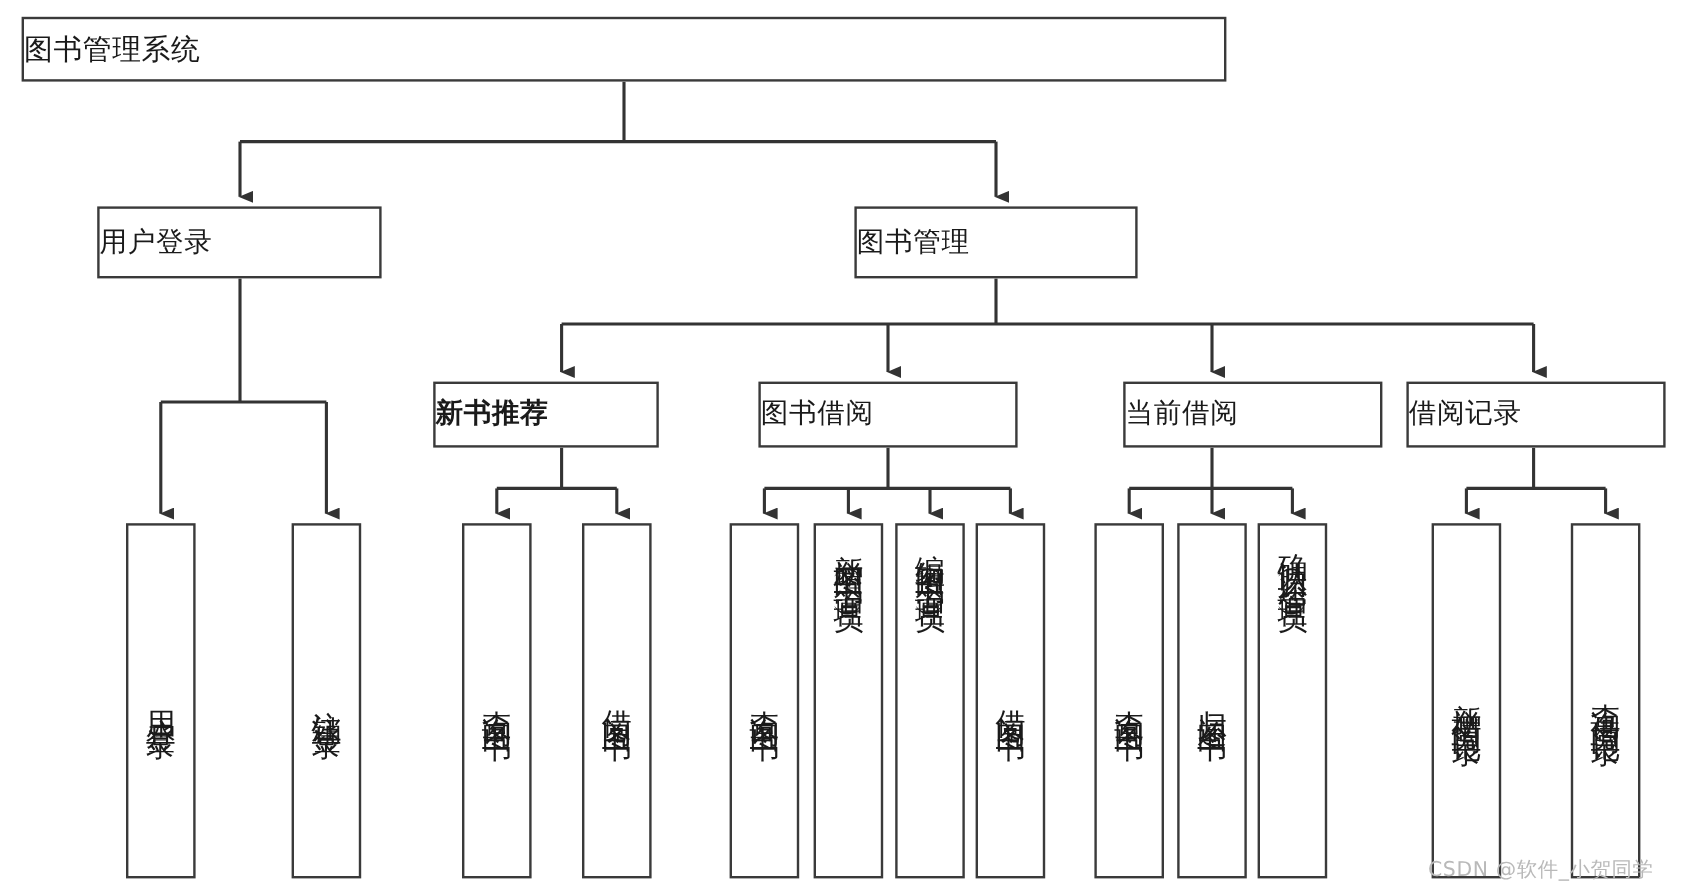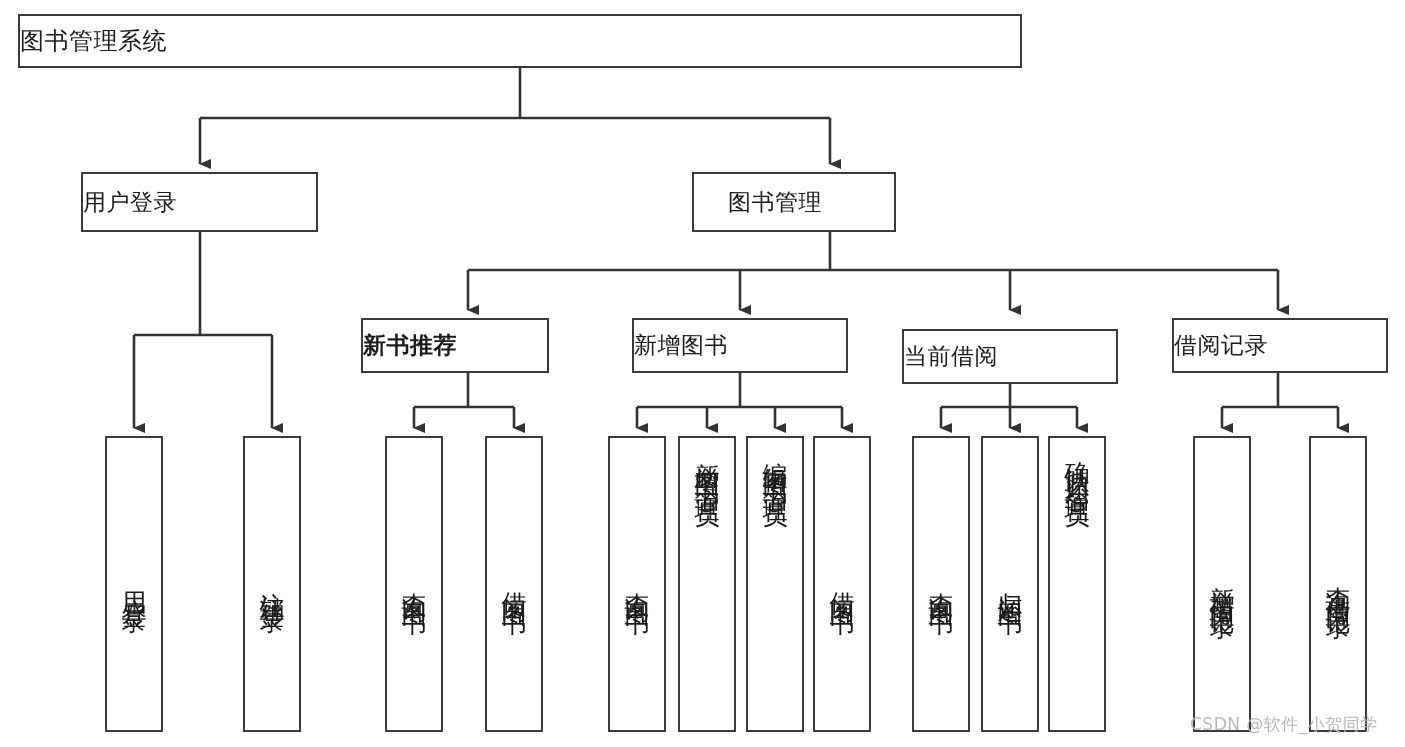--- a/index.html
+++ b/index.html
@@ -136,33 +136,33 @@
   </svg>
 
   <div class="node root horiz" style="left:18px; top:14px; width:1004px; height:54px;">
     <span class="label">图书管理系统</span>
   </div>
 
   <div class="node horiz" style="left:81px; top:172px; width:237px; height:60px;">
     <span class="label">用户登录</span>
   </div>
 
-  <div class="node horiz" style="left:692px; top:172px; width:204px; height:60px;padding-left:34px;">
+  <div class="node horiz" style="left:712px; top:172px; width:236px; height:60px;">
     <span class="label">图书管理</span>
   </div>
 
   <div class="node horiz" style="left:361px; top:318px; width:188px; height:55px;font-weight:bold;">
     <span class="label">新书推荐</span>
   </div>
 
   <div class="node horiz" style="left:632px; top:318px; width:216px; height:55px;">
-    <span class="label">新增图书</span>
-  </div>
-
-  <div class="node horiz" style="left:902px; top:318px; width:216px; height:55px;margin-top:11px;">
+    <span class="label">图书借阅</span>
+  </div>
+
+  <div class="node horiz" style="left:936px; top:318px; width:216px; height:55px;">
     <span class="label">当前借阅</span>
   </div>
 
   <div class="node horiz" style="left:1172px; top:318px; width:216px; height:55px;">
     <span class="label">借阅记录</span>
   </div>
 
   <div class="node vert center" style="left:105px; top:436px; width:58px; height:296px;">
     <span class="label">用户登录</span>
   </div>

